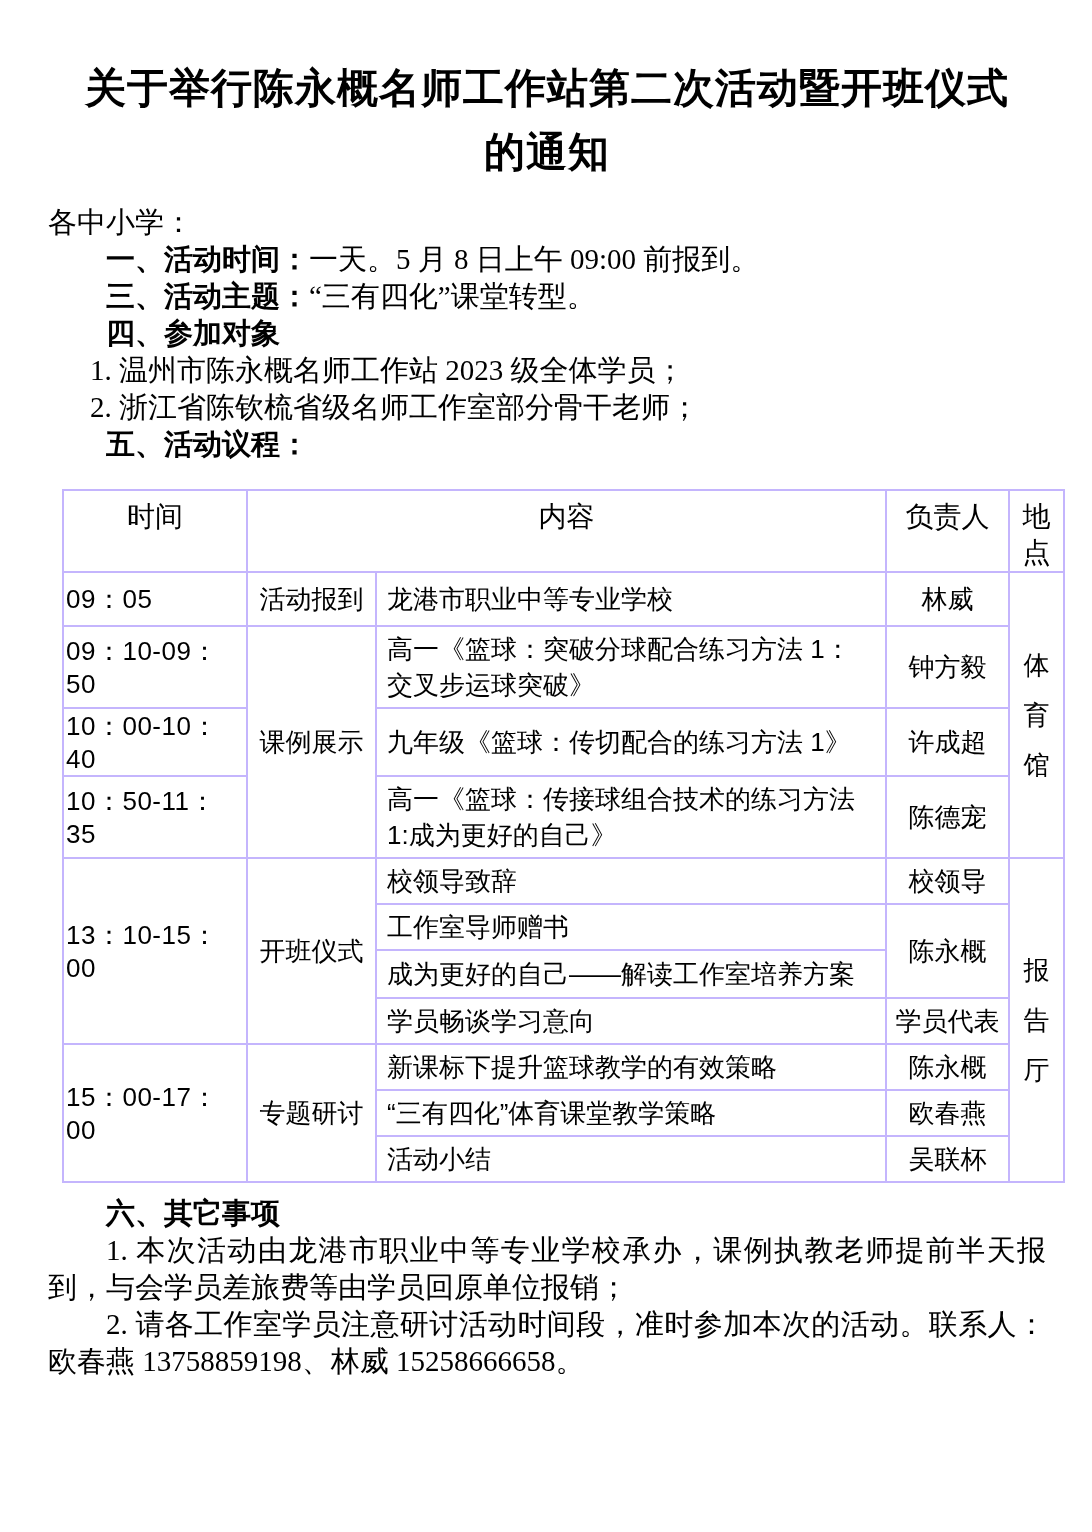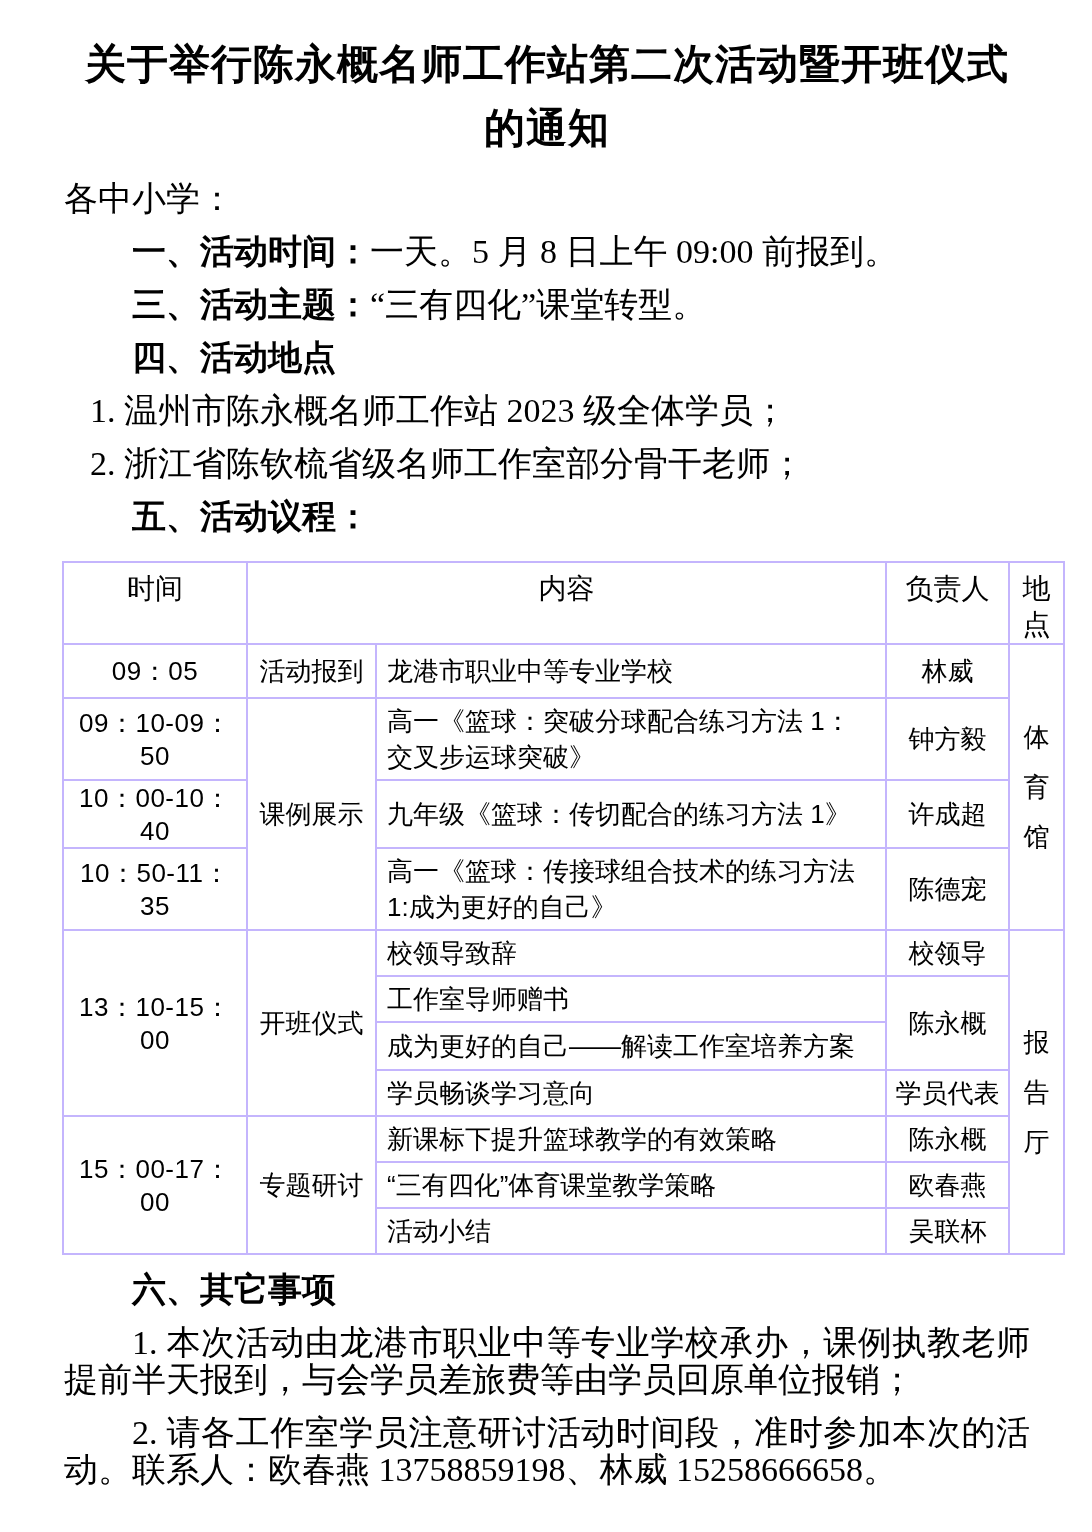--- a/index.html
+++ b/index.html
@@ -5,34 +5,34 @@
   html, body { margin: 0; padding: 0; background: #ffffff; }
   body {
     width: 1092px; height: 1532px;
     color: #000;
     font-family: "Liberation Serif", serif;
     overflow: hidden;
   }
   .page {
     box-sizing: border-box;
     width: 1092px; height: 1532px;
-    padding: 26px 46px 20px 48px;
+    padding: 50px 46px 20px 48px;
   }
   .title {
     margin: 6px 0 20px 0;
     text-align: center;
     font-family: "Liberation Sans", sans-serif;
     font-weight: 800;
     font-size: 41px;
     line-height: 64px;
     letter-spacing: 1px;
   }
   .bodytext p {
-    margin: 16px;
-    font-size: 34px;
+    margin: 0;
+    font-size: 29px;
     line-height: 37px;
     text-align: justify;
   }
   .indent { text-indent: 2em; }
   .num-item { margin-left: 42px !important; text-align: left !important; }
   .sec-label { font-weight: bold; }
   
   table.agenda {
     border-collapse: collapse;
     table-layout: fixed;
@@ -47,21 +47,21 @@
     overflow: hidden;
   }
   table.agenda th {
     font-size: 28px;
     vertical-align: top;
     padding: 8px 2px 0 2px;
     text-align: center;
     line-height: 36px;
   }
   td.t-time {
-    text-align: center; vertical-align: middle;
+    vertical-align: middle;
     padding: 0 2px; letter-spacing: 0.5px;
   }
   td.t-cat {
     text-align: center; vertical-align: middle;
     padding: 0 2px;
   }
   td.t-content {
     text-align: left; vertical-align: middle;
     padding: 4px 10px;
     line-height: 36px;
@@ -87,21 +87,21 @@
   <h1 class="title">
     <span>关于举行陈永概名师工作站第二次活动暨开班仪式</span><br>
     <span>的通知</span>
   </h1>
 
   <div class="bodytext">
     <p>各中小学：</p>
 
     <p class="indent"><span class="sec-label">一、活动时间：</span><span>一天。5 月 8 日上午 09:00 前报到。</span></p>
     <p class="indent"><span class="sec-label">三、活动主题：</span><span>“三有四化”课堂转型。</span></p>
-    <p class="indent"><span class="sec-label">四、活动地点</span></p>
+    <p class="indent"><span class="sec-label">四、参加对象</span></p>
 
     <p class="num-item">1. 温州市陈永概名师工作站 2023 级全体学员；</p>
     <p class="num-item">2. 浙江省陈钦梳省级名师工作室部分骨干老师；</p>
 
     <p class="indent"><span class="sec-label">五、活动议程：</span></p>
   </div>
 
   <table class="agenda">
     <colgroup>
       <col style="width:184px">

